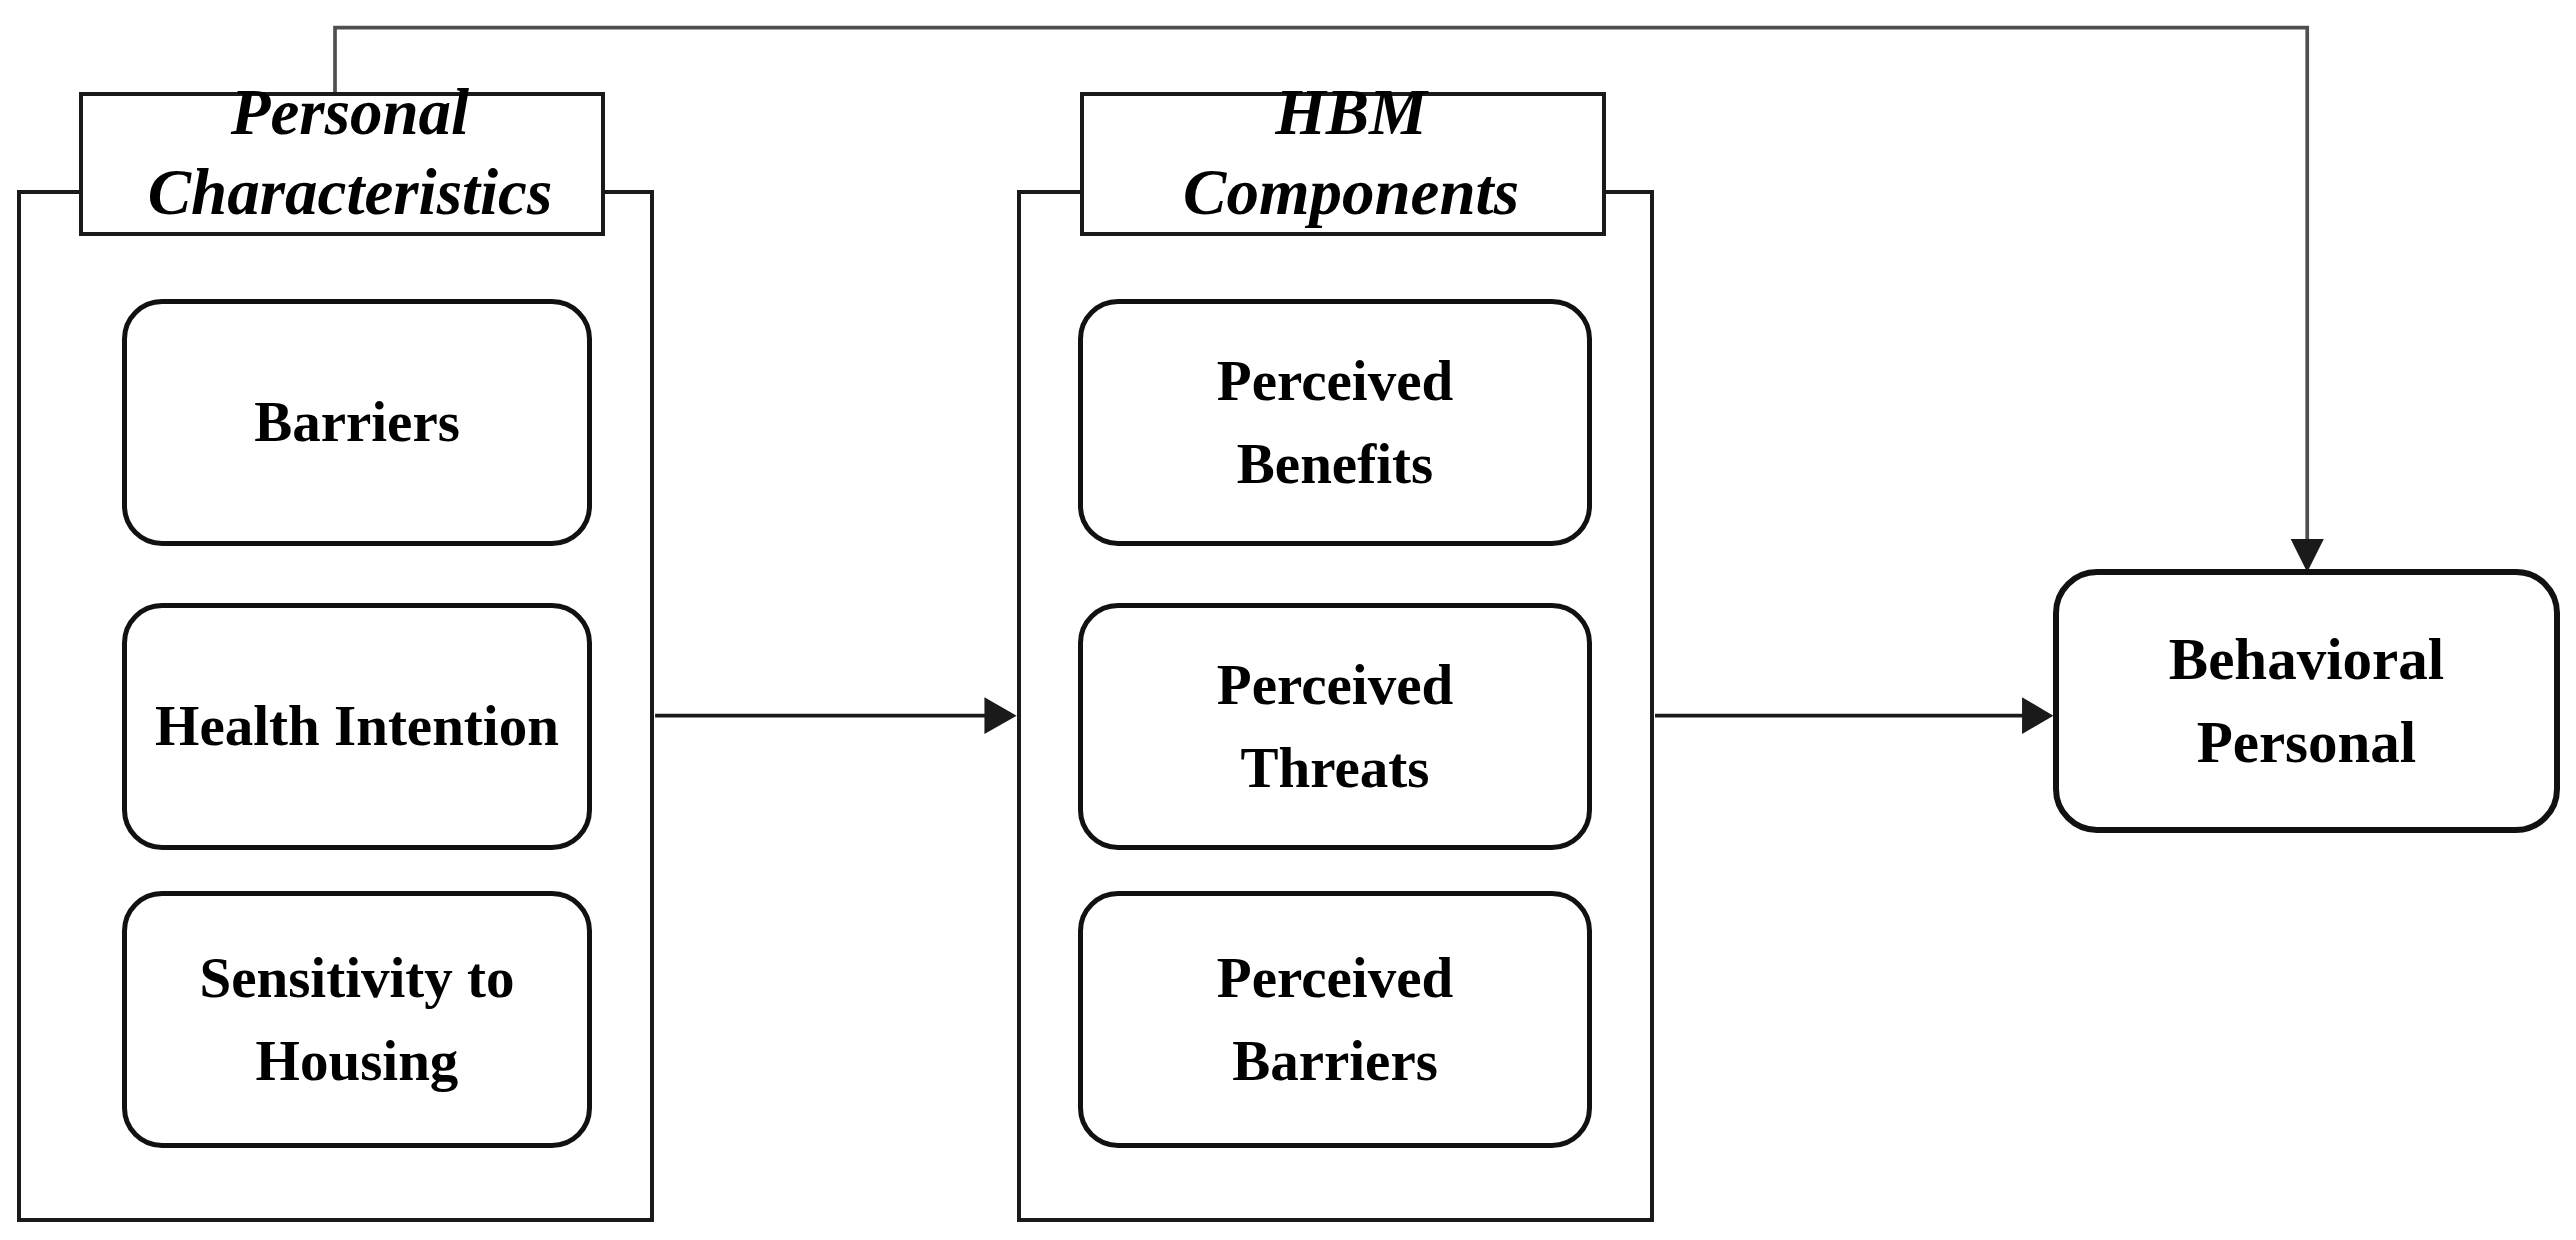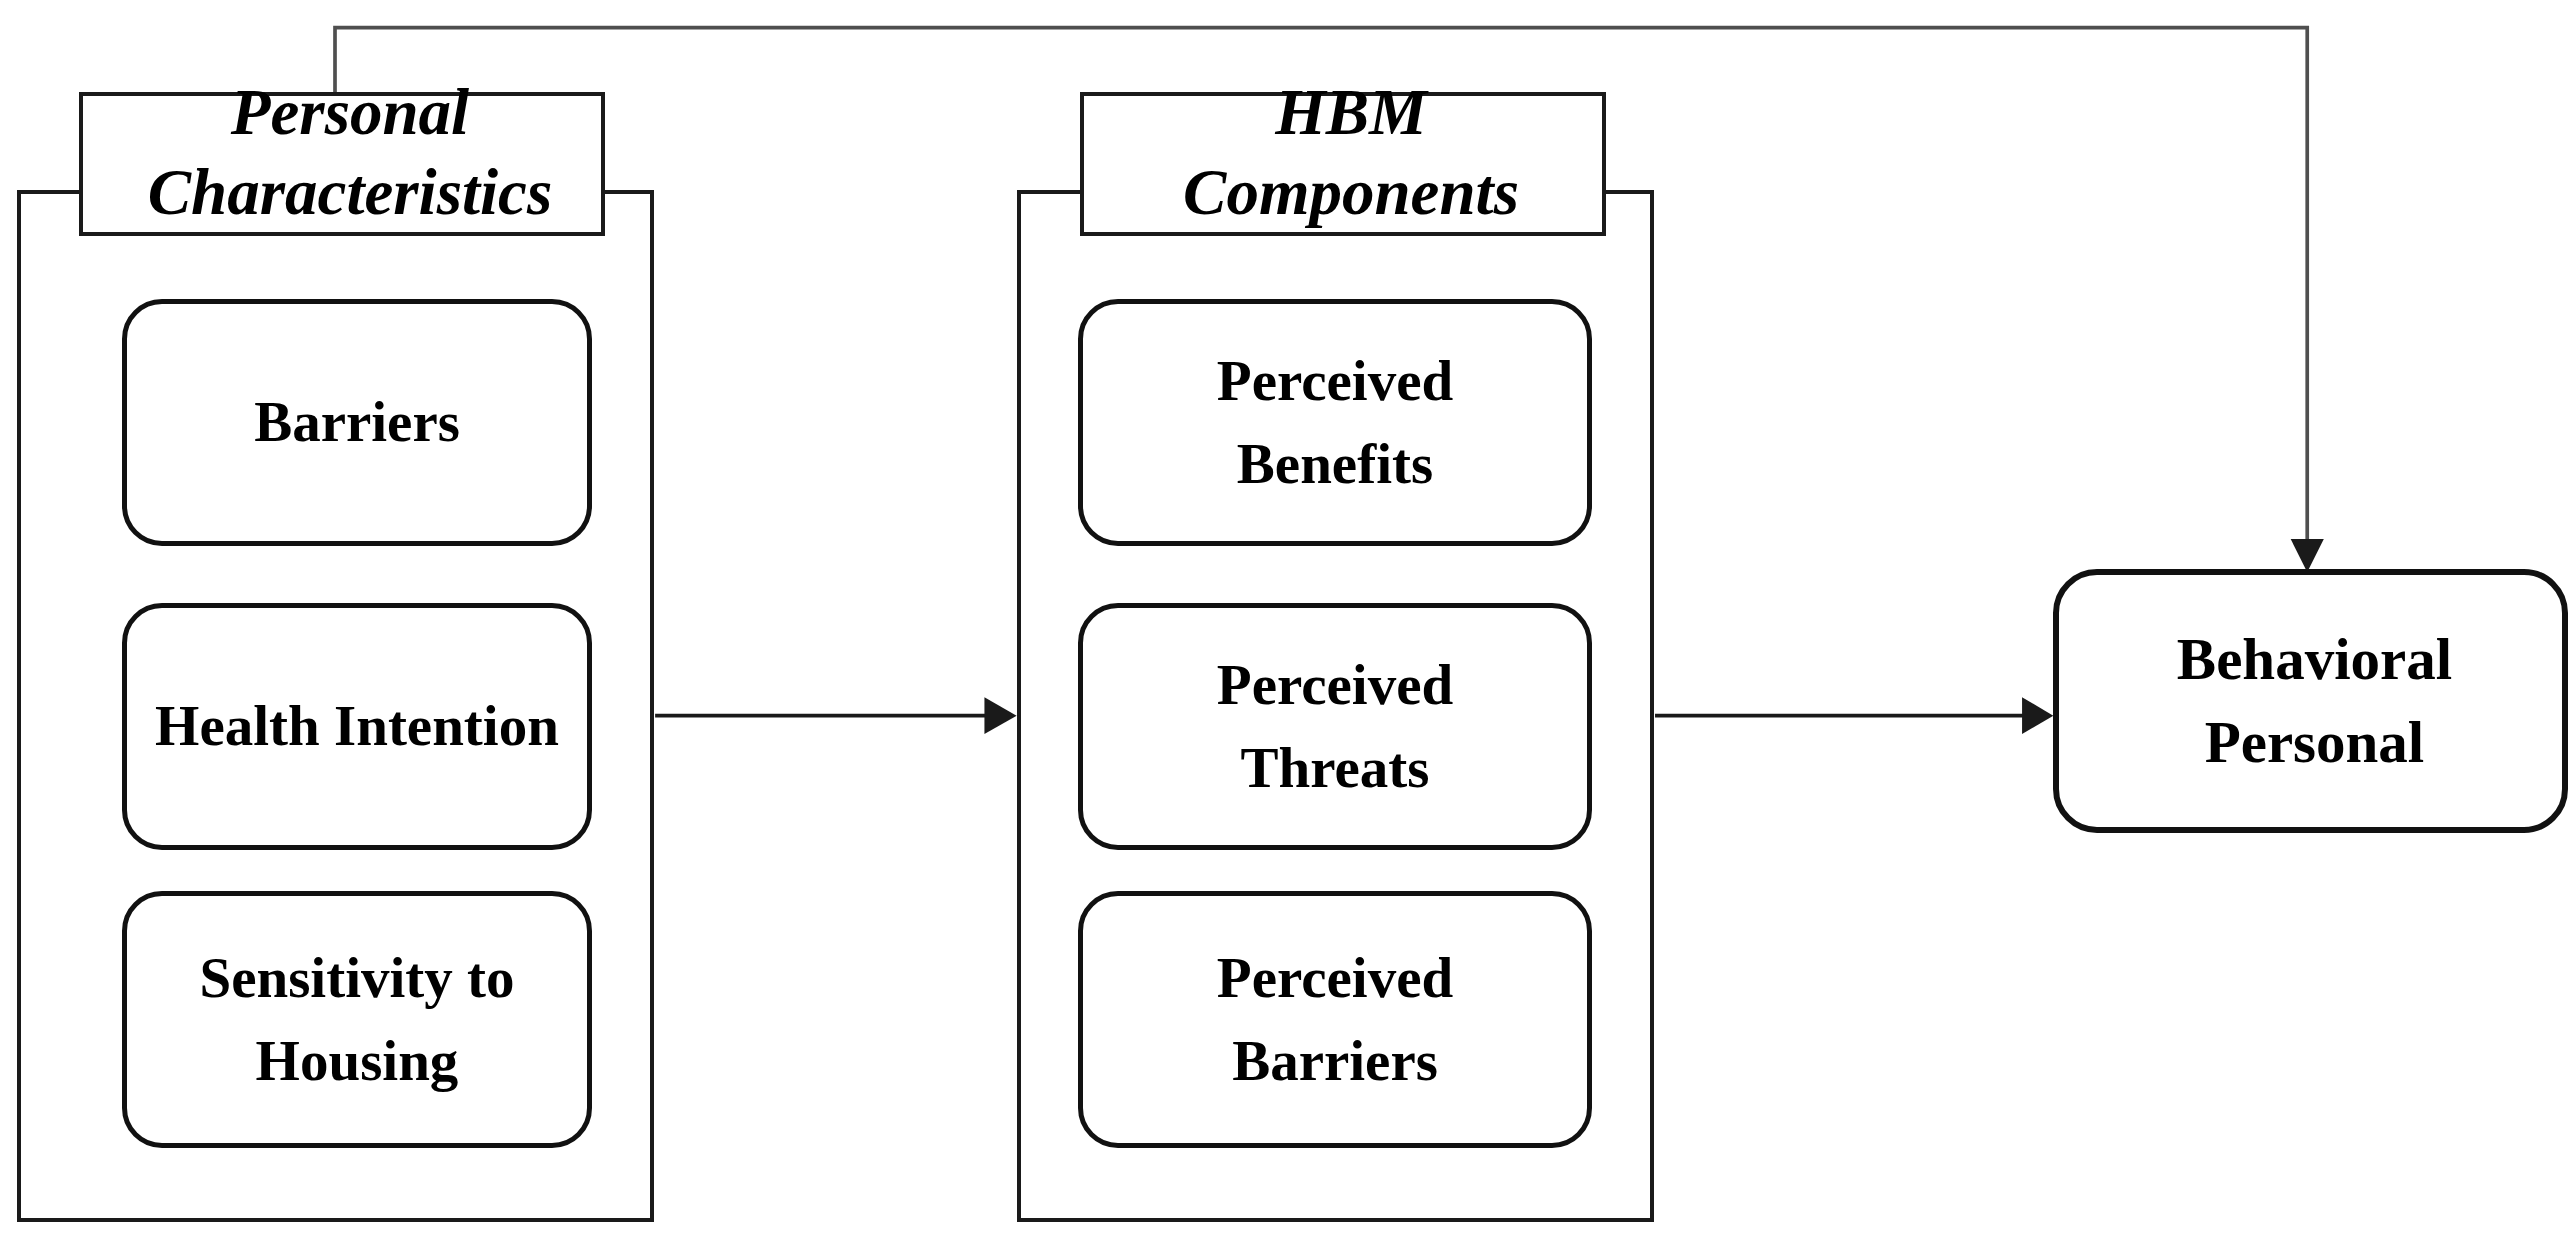--- a/index.html
+++ b/index.html
@@ -77,21 +77,21 @@
   #node-knowledge      { left: 122px; top: 299px; width: 460px;  height: 237px; }
   #node-health         { left: 122px; top: 603px; width: 460px;  height: 237px; }
   #node-sensitivity    { left: 122px; top: 891px; width: 460px;  height: 247px; }
 
   #hbm-group-rect      { left: 1017px; top: 190px; width: 629px; height: 1024px; }
   #hbm-title           { left: 1080px; top: 92px; width: 502px; height: 136px; }
   #node-benefits       { left: 1078px; top: 299px; width: 504px; height: 237px; }
   #node-threats        { left: 1078px; top: 603px; width: 504px; height: 237px; }
   #node-barriers       { left: 1078px; top: 891px; width: 504px; height: 247px; }
 
-  #node-intention      { left: 2053px; top: 569px; width: 495px; height: 252px; padding-left: 8px; }
+  #node-intention      { left: 2053px; top: 569px; width: 495px; height: 252px; }
 </style>
 </head>
 <body>
 
 <div class="canvas">
 
   <svg class="connector-layer" width="2576" height="1240" viewBox="0 0 2800 1348" xmlns="http://www.w3.org/2000/svg">
 
     <polyline points="364,104 364,30 2508,30 2508,596" fill="none" stroke="#4f4f4f" stroke-width="4"></polyline>
     <polygon points="2490,586 2526,586 2508,622" fill="#1a1a1a"></polygon>

